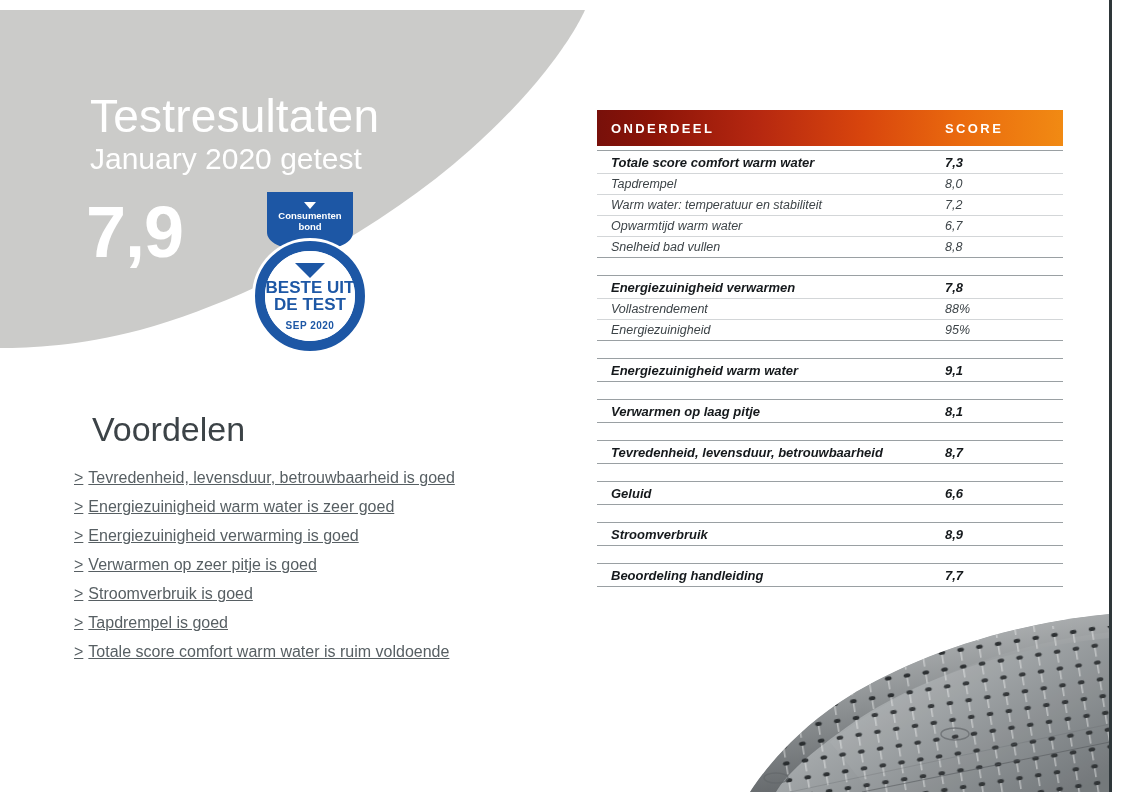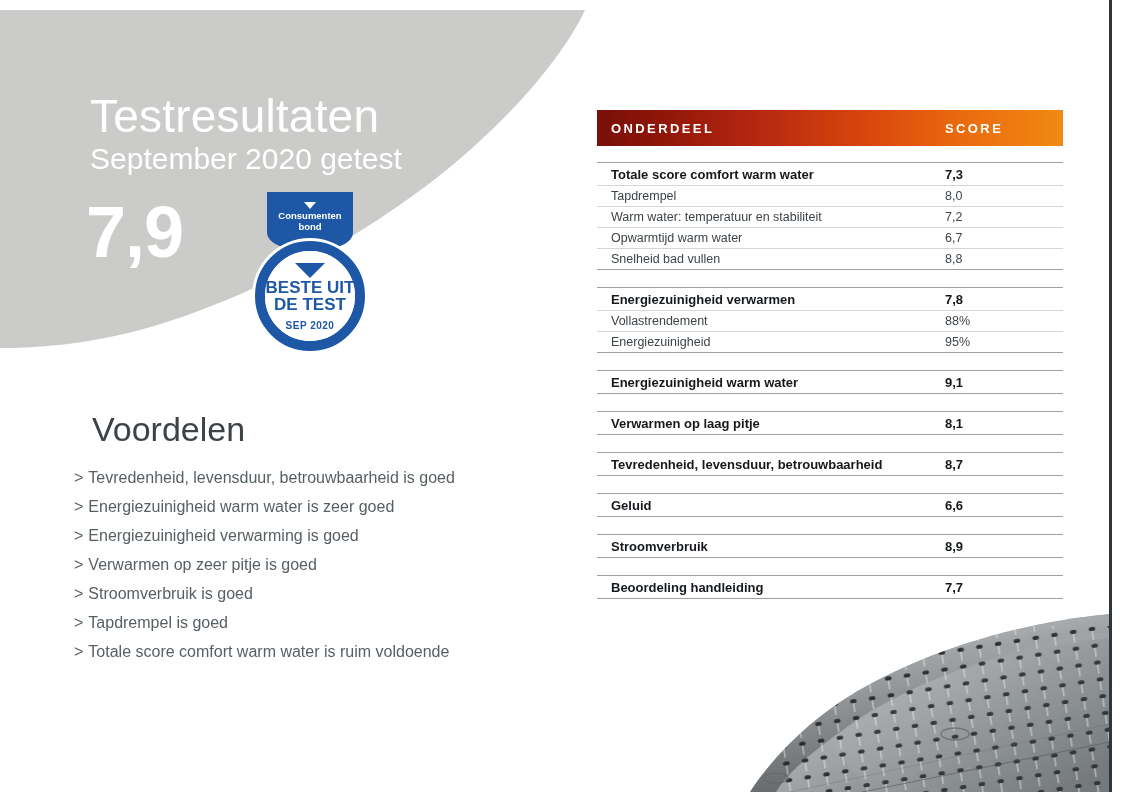--- a/index.html
+++ b/index.html
@@ -94,20 +94,21 @@
   .adv-list{
     position:absolute;
     left:74px;top:463px;
     width:470px;
   }
   .adv-item{
     font-size:16px;
     color:#575f63;
     line-height:29px;
     white-space:nowrap;
+    text-decoration:underline;
   }
   .adv-item .chev{margin-right:5px;color:#575f63;}
 
   
   .score-table{
     position:absolute;
     left:597px;top:110px;
     width:466px;
     z-index:10;
   }
@@ -117,21 +118,21 @@
     display:flex;
     align-items:center;
     color:#ffffff;
     font-size:13px;
     font-weight:700;
     letter-spacing:2.4px;
   }
   .tbl-head .h-name{padding-left:14px;flex:1;}
   .tbl-head .h-score{width:118px;}
 
-  .tbl-body{padding-top:16px;}
+  .tbl-body{padding-top:4px;font-style:italic;}
   .grp{ }
   .grp + .grp{margin-top:17px;}
   .grp-top-rule{height:1px;background:#9aa0a3;}
   .grp-bot-rule{height:1px;background:#9aa0a3;}
 
   .row{
     display:flex;
     align-items:center;
     height:20px;
     font-size:12.5px;
@@ -166,21 +167,21 @@
 
   <div class="grey-blob">
     <svg viewBox="0 0 700 400" preserveAspectRatio="none" xmlns="http://www.w3.org/2000/svg">
       <path d="M0,10 L585,10 C585,10 560,70 470,150 C380,230 250,300 140,330 C80,346 30,348 0,348 Z" fill="#cbcbc9"></path>
     </svg>
   </div>
 
   <div class="left-col">
 
     <div class="hero-title">Testresultaten</div>
-    <div class="hero-sub">September 2020 getest</div>
+    <div class="hero-sub">January 2020 getest</div>
     <div class="hero-score">7,9</div>
 
     <div class="badge">
       <svg width="130" height="165" viewBox="0 0 130 165" xmlns="http://www.w3.org/2000/svg">
 
         <path d="M22,0 L108,0 L108,40 C108,50 96,58 65,58 C34,58 22,50 22,40 Z" fill="#1d57a5"></path>
 
         <path d="M59,10 L71,10 L65,17 Z" fill="#ffffff"></path>
         <text x="65" y="27" font-family="Liberation Sans, sans-serif" font-size="9.5" font-weight="700" fill="#ffffff" text-anchor="middle">Consumenten</text>
         <text x="65" y="38" font-family="Liberation Sans, sans-serif" font-size="9.5" font-weight="700" fill="#ffffff" text-anchor="middle">bond</text>

